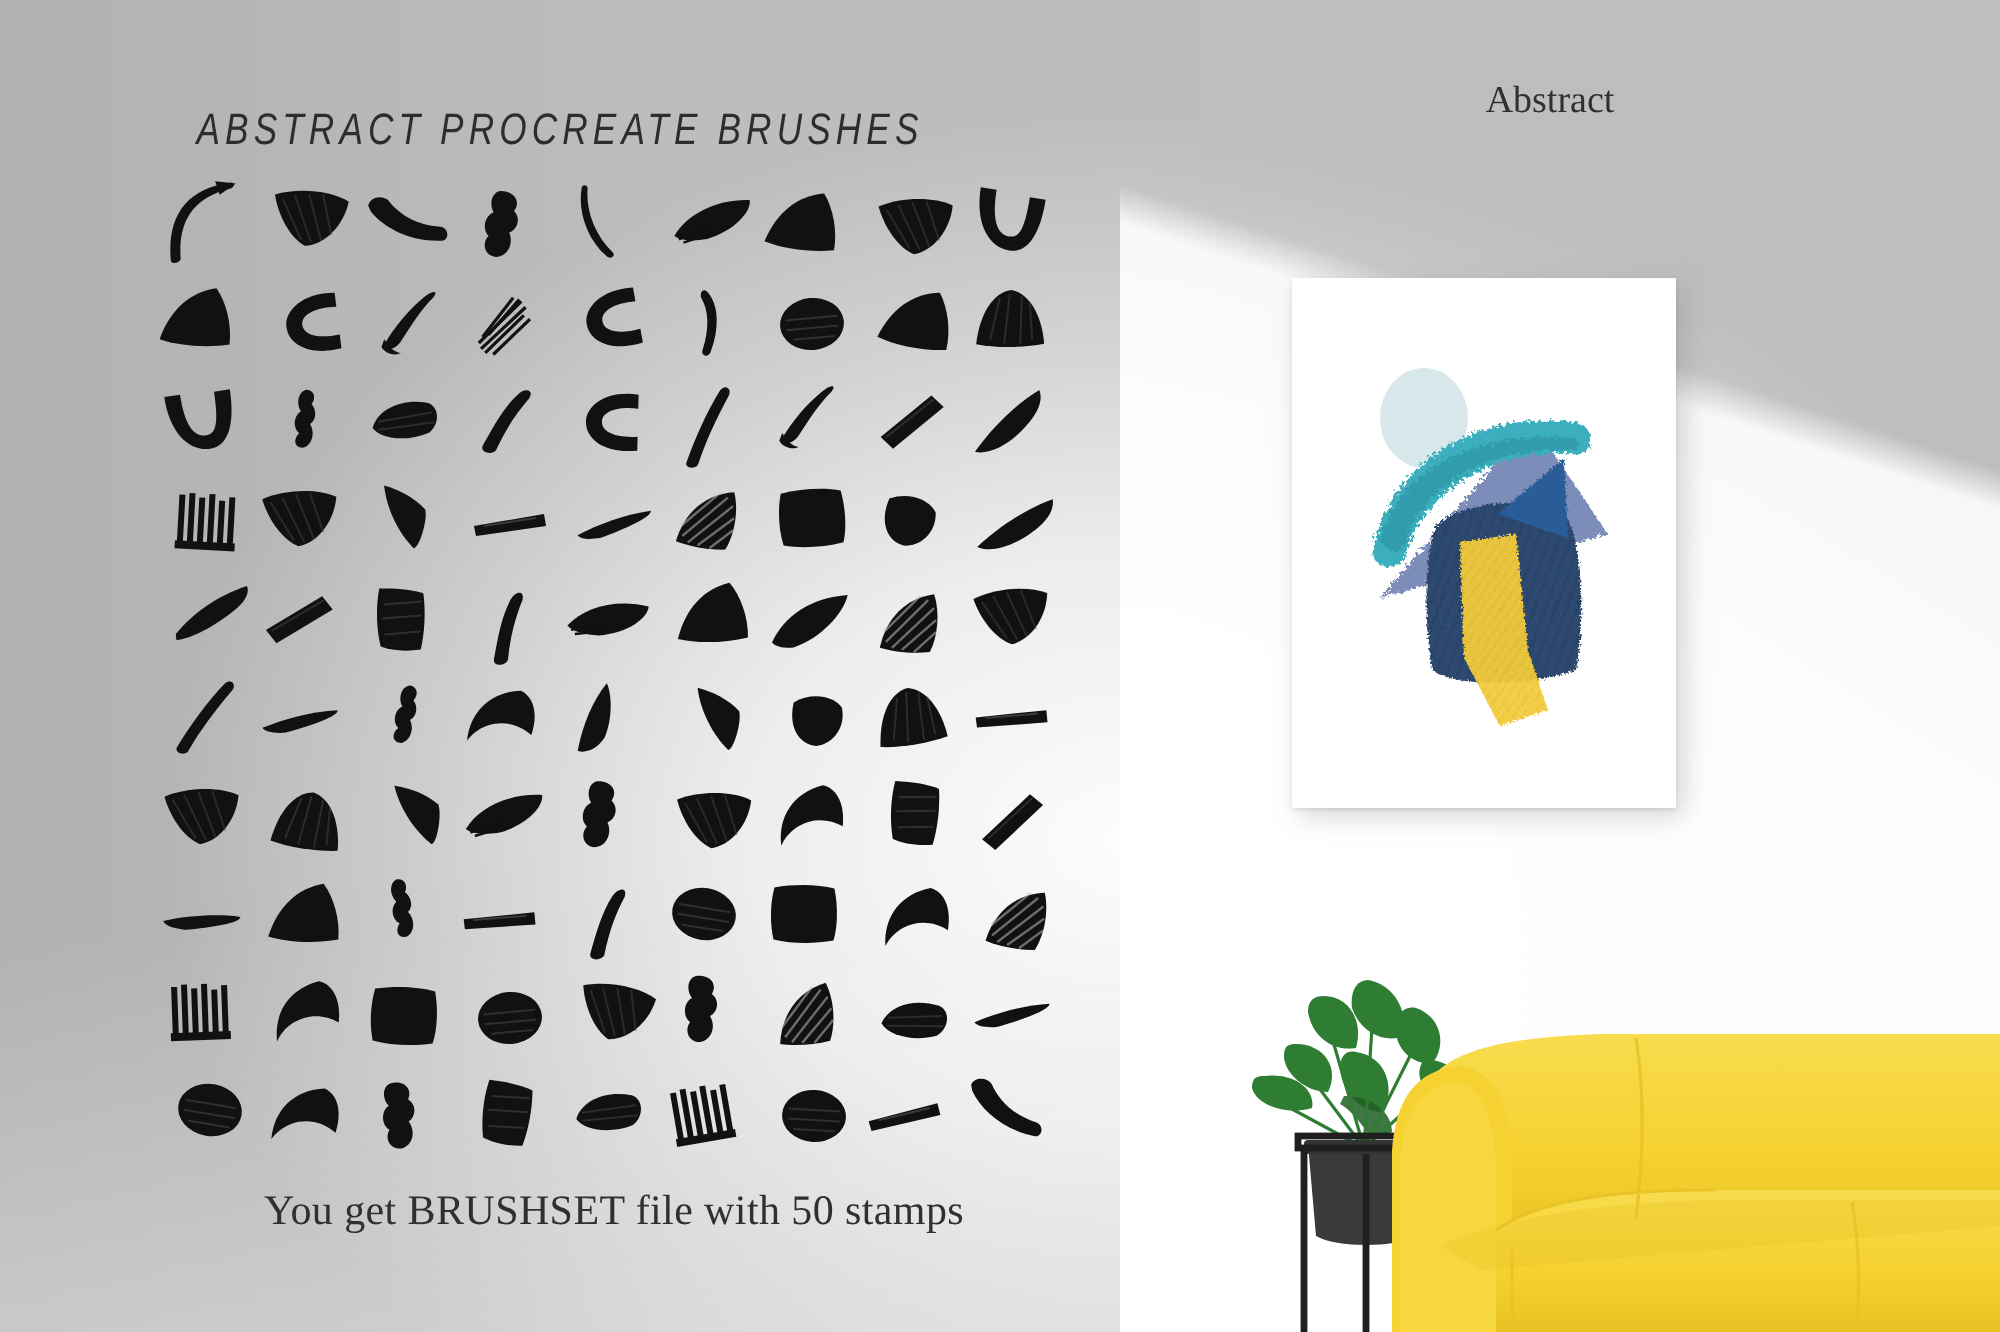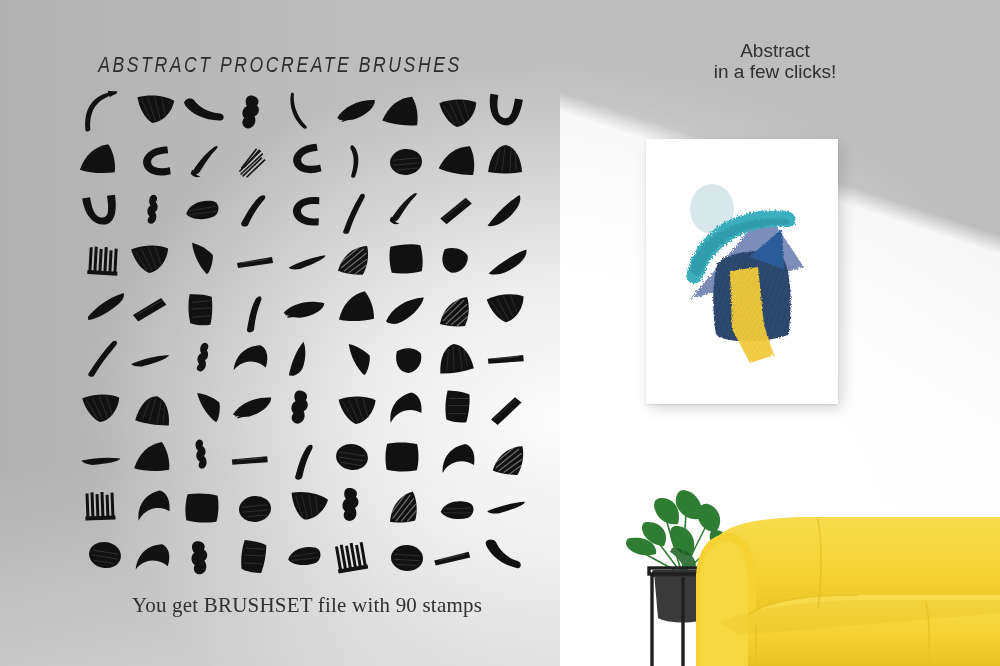--- a/index.html
+++ b/index.html
@@ -36,21 +36,21 @@
     font-family:"Liberation Sans",sans-serif;
     font-style:italic;font-weight:400;font-size:22px;letter-spacing:3.2px;
     color:#2d2d2d;transform:scaleX(.80);transform-origin:50% 50%;white-space:nowrap;
   }
   .caption-bottom{
     position:absolute;left:0;top:593px;width:614px;text-align:center;
     font-family:"Liberation Serif",serif;font-size:21px;color:#303030;letter-spacing:.2px;
   }
   .right-copy{
     position:absolute;left:655px;top:40px;width:240px;text-align:center;
-    font-family:Liberation Sans, sans-serif;font-size:19px;line-height:21px;color:#30302f;
+    font-family:Liberation Serif, serif;font-size:19px;line-height:21px;color:#30302f;
   }
   .right-copy div{white-space:nowrap;}
 
   
   .brush-grid{position:absolute;left:78px;top:88px;width:458px;height:495px;}
   .cell{position:absolute;width:48px;height:46px;}
   .cell svg{display:block;width:48px;height:46px;}
 
   
   .poster-shadow{
@@ -625,25 +625,24 @@
           <path d="M10 26 L36 22" stroke="#666" stroke-width="1" opacity=".5"></path>
         </svg>
       </div>
       <div class="cell" style="left: 401.2px; top: 443.5px; transform: rotate(8.05deg);">
         <svg viewBox="0 0 48 46">
           <path d="M5 13 C6 9 12 8 15 11 C20 19 28 25 40 27 C44 28 44 34 40 34 C24 33 12 25 6 16Z" fill="#111111"></path>
         </svg>
       </div>
     </div>
 
-  <div class="caption-bottom">You get BRUSHSET file with 90 stamps</div>
+  <div class="caption-bottom">You get BRUSHSET file with 50 stamps</div>
 
   <div class="right-copy">
     <div>Abstract</div>
-    <div>in a few clicks!</div>
   </div>
 
   <div class="poster-shadow"></div>
   <div class="poster">
     <svg viewBox="0 0 192 265" id="posterArt">
   <defs>
     <filter id="rough">
             <feTurbulence type="fractalNoise" baseFrequency="0.9" numOctaves="3" result="n"></feTurbulence>
       <feDisplacementMap in="SourceGraphic" in2="n" scale="3"></feDisplacementMap>
           </filter>

